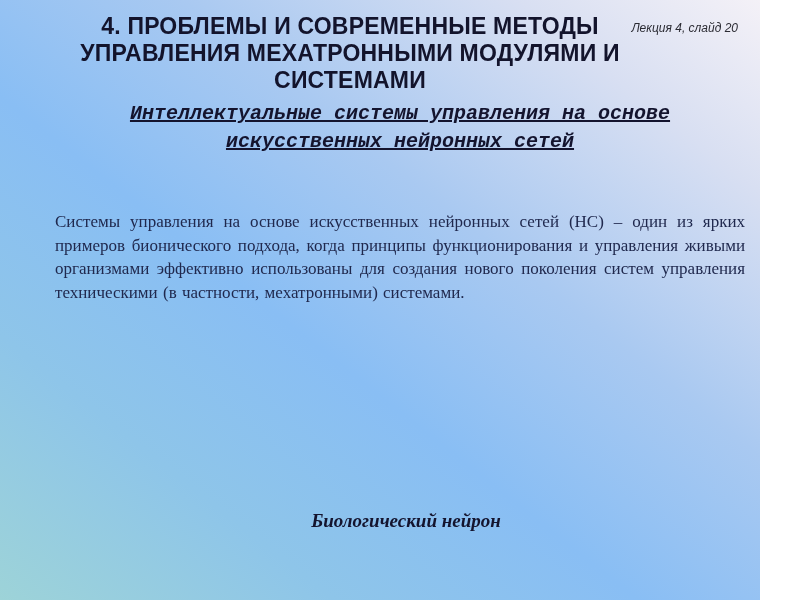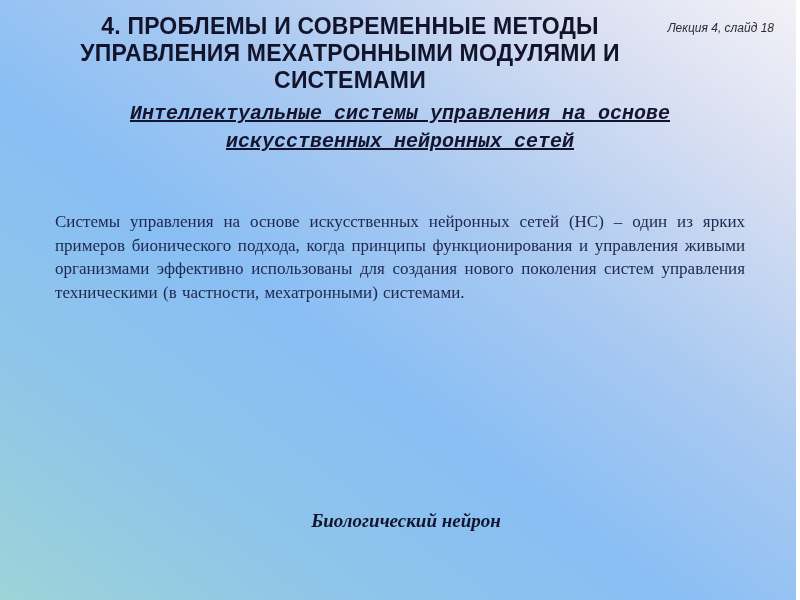--- a/index.html
+++ b/index.html
@@ -7,21 +7,20 @@
     width: 800px; height: 600px;
     font-family: "Liberation Serif", serif;
   }
   .slide {
     position: relative;
     width: 760px; height: 600px;
     overflow: hidden;
     background: linear-gradient(to bottom left,
       #f4f1f7 0%, #d8dff2 16%, #a9c9f1 38%,
       #89bef4 58%, #8ec5e9 78%, #9dd3d8 100%);
-    padding-left: 36px;
   }
   .title {
     position: absolute; top: 13px; left: 20px; width: 660px;
     text-align: center;
     font-family: "Liberation Sans", sans-serif;
     font-weight: bold;
     font-size: 23px; line-height: 27px;
     color: #13142c;
     letter-spacing: 0.2px;
   }
@@ -75,21 +74,21 @@
     color: #14142e;
   }
 </style>
 </head>
 <body>
 
 <div class="slide">
 
   <div class="title">4. ПРОБЛЕМЫ И СОВРЕМЕННЫЕ МЕТОДЫ УПРАВЛЕНИЯ МЕХАТРОННЫМИ МОДУЛЯМИ И СИСТЕМАМИ</div>
 
-  <div class="slide-ref">Лекция 4, слайд 18</div>
+  <div class="slide-ref">Лекция 4, слайд 20</div>
 
   <div class="subtitle">Интеллектуальные системы управления на основе искусственных нейронных сетей</div>
 
   <div class="body-text">Системы управления на основе искусственных нейронных сетей (НС) – один из ярких примеров бионического подхода, когда принципы функционирования и управления живыми организмами эффективно использованы для создания нового поколения систем управления техническими (в частности, мехатронными) системами.</div>
 
 
   <div class="caption">Биологический нейрон</div>
 
 </div>
 

